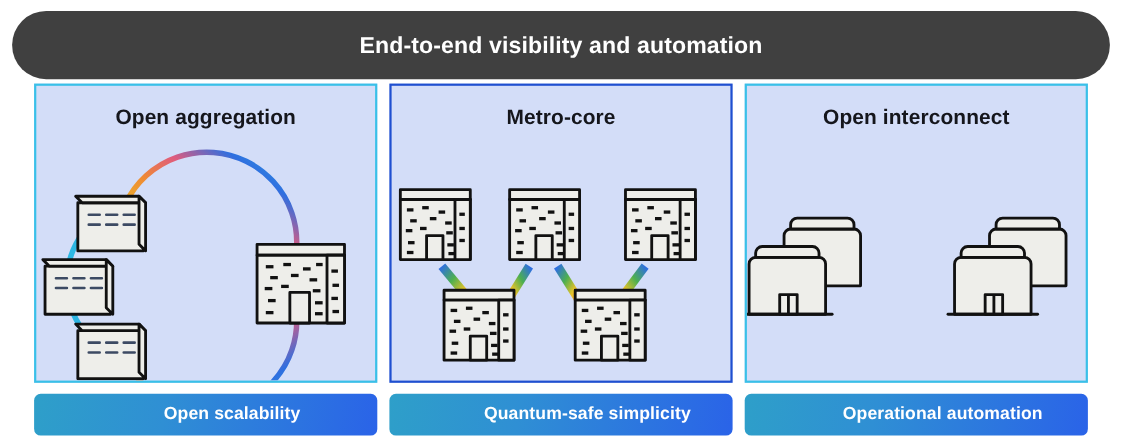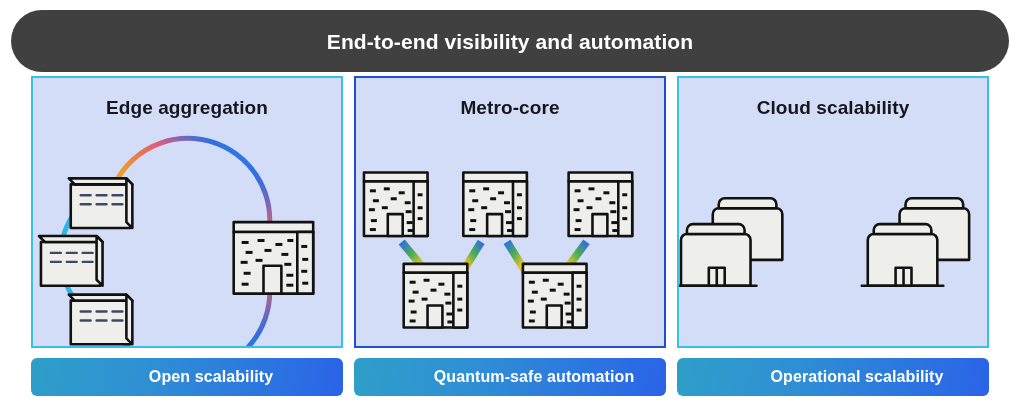--- a/index.html
+++ b/index.html
@@ -109,21 +109,21 @@
 </head>
 <body>
 
 <div id="header-banner">
   <div id="header-title">End-to-end visibility and automation</div>
 </div>
 
 <div id="panels-row">
 
   <div class="panel">
-    <div class="panel-title">Edge aggregation</div>
+    <div class="panel-title">Open aggregation</div>
     <div class="panel-stage">
       <svg viewBox="0 0 310 214" preserveAspectRatio="xMidYMid meet">
         <defs>
           <linearGradient id="ringGradTop" x1="0" y1="1" x2="1" y2="0">
             <stop offset="0%" stop-color="#4caf50"></stop>
             <stop offset="22%" stop-color="#e8c22a"></stop>
             <stop offset="45%" stop-color="#ef8b33"></stop>
             <stop offset="62%" stop-color="#df5b7e"></stop>
             <stop offset="80%" stop-color="#2f6fe0"></stop>
             <stop offset="100%" stop-color="#2aa9dd"></stop>
@@ -390,21 +390,21 @@
               <rect x="56" y="47" width="5" height="3"></rect>
               <rect x="8" y="58" width="6" height="3"></rect>
               <rect x="46" y="59" width="6" height="3"></rect>
             </g>
         </g>
       </svg>
     </div>
   </div>
 
   <div class="panel">
-    <div class="panel-title">Cloud scalability</div>
+    <div class="panel-title">Open interconnect</div>
     <div class="panel-stage">
       <svg viewBox="0 0 310 214" preserveAspectRatio="xMidYMid meet">
         <defs>
           <linearGradient id="fiberWide" x1="0" y1="0" x2="1" y2="0">
             <stop offset="0%" stop-color="#2fc0e8"></stop>
             <stop offset="18%" stop-color="#3fbede"></stop>
             <stop offset="38%" stop-color="#e8c22a"></stop>
             <stop offset="55%" stop-color="#ef8b33"></stop>
             <stop offset="72%" stop-color="#d9485f"></stop>
             <stop offset="86%" stop-color="#2f6fe0"></stop>
@@ -450,15 +450,15 @@
           </g>
           <path d="M-6 70 H76" stroke="#111111" stroke-width="2.6" stroke-linecap="round"></path>
         </g>
       </svg>
     </div>
   </div>
 </div>
 
 <div id="labels-row">
   <div class="label-bar">Open scalability</div>
-  <div class="label-bar">Quantum-safe automation</div>
-  <div class="label-bar">Operational scalability</div>
+  <div class="label-bar">Quantum-safe simplicity</div>
+  <div class="label-bar">Operational automation</div>
 </div>
 
 </body></html>

